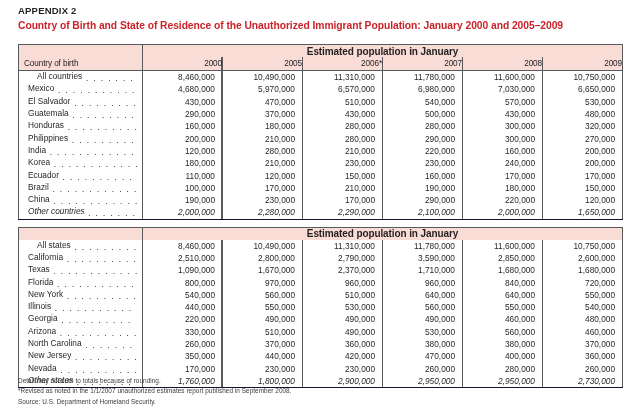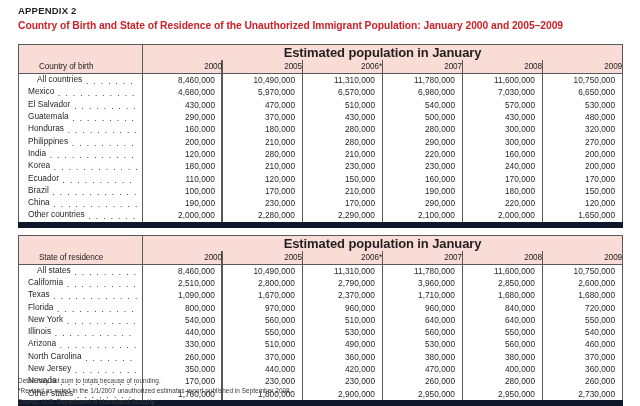--- a/index.html
+++ b/index.html
@@ -73,36 +73,36 @@
   .band-top td.lbl {
     border-left: 1px solid #58595b;
     border-top: 1px solid #58595b;
     border-right: 1px solid #58595b;
   }
   .band-top td.span {
     border-top: 1px solid #58595b;
     border-right: 1px solid #58595b;
     text-align: center;
     font-weight: bold;
-    font-size: 13px;
+    font-size: 10px;
     color: #231f20;
     letter-spacing: -0.1px;
   }
   .hdr-row td {
     height: 13px;
     background: #f8dcd5;
     border-bottom: 1px solid #58595b;
     font-weight: bold;
     font-size: 8.2px;
     letter-spacing: -0.1px;
   }
   .hdr-row td.lbl {
     border-left: 1px solid #58595b;
     border-right: 1px solid #58595b;
-    padding-left: 20px;
+    padding-left: 5px;
     text-align: left;
   }
   .hdr-row td.yr {
     border-right: 1px solid #58595b;
     text-align: right;
   }
   .hdr-row td.yr.first { border-left: none; }
 
   
   .data-row td {
@@ -122,21 +122,21 @@
   .data-row td.num {
     border-right: 1px solid #58595b;
     text-align: right;
     padding-right: 7px;
     white-space: nowrap;
   }
   .data-row.first-data td.lbl .ind {
     padding-left: 9px;
     display: inline-block;
   }
-  .data-row.last-data td { border-bottom: 6px solid #0f172a; }
+  .data-row.last-data td { border-bottom: 1px solid #0f172a; font-style: italic; }
 
   
   .data-row td.num.dbl, .hdr-row td.yr.dbl {
     border-right: 1px solid #58595b;
     box-shadow: inset -3px 0 0 -2px #58595b;
   }
 
   .leader {
     display: inline-block;
     white-space: nowrap;
@@ -307,44 +307,35 @@
             <td class="num">2,000,000</td>
             <td class="num">1,650,000</td>
           </tr>
           <tr class="gap-row">
             <td colspan="7"></td>
           </tr>
           <tr class="band band-top">
             <td class="lbl band"></td>
             <td class="span band" colspan="6">Estimated population in January</td>
           </tr>
-          <tr class="hdr-row">
-            <td class="lbl">State of residence</td>
-            <td class="yr first dbl">2000</td>
-            <td class="yr">2005</td>
-            <td class="yr">2006*</td>
-            <td class="yr">2007</td>
-            <td class="yr">2008</td>
-            <td class="yr">2009</td>
-          </tr>
           <tr class="data-row first-data">
             <td class="lbl"><span class="leader ind">All states</span><span class="dots"> . . . . . . . . . </span></td>
             <td class="num dbl">8,460,000</td>
             <td class="num">10,490,000</td>
             <td class="num">11,310,000</td>
             <td class="num">11,780,000</td>
             <td class="num">11,600,000</td>
             <td class="num">10,750,000</td>
           </tr>
           <tr class="data-row">
             <td class="lbl"><span class="leader">California</span><span class="dots"> . . . . . . . . . . </span></td>
             <td class="num dbl">2,510,000</td>
             <td class="num">2,800,000</td>
             <td class="num">2,790,000</td>
-            <td class="num">3,960,000</td>
+            <td class="num">3,590,000</td>
             <td class="num">2,850,000</td>
             <td class="num">2,600,000</td>
           </tr>
           <tr class="data-row">
             <td class="lbl"><span class="leader">Texas</span><span class="dots"> . . . . . . . . . . . . </span></td>
             <td class="num dbl">1,090,000</td>
             <td class="num">1,670,000</td>
             <td class="num">2,370,000</td>
             <td class="num">1,710,000</td>
             <td class="num">1,680,000</td>
@@ -369,20 +360,29 @@
             <td class="num">550,000</td>
           </tr>
           <tr class="data-row">
             <td class="lbl"><span class="leader">Illinois</span><span class="dots"> . . . . . . . . . . . </span></td>
             <td class="num dbl">440,000</td>
             <td class="num">550,000</td>
             <td class="num">530,000</td>
             <td class="num">560,000</td>
             <td class="num">550,000</td>
             <td class="num">540,000</td>
+          </tr>
+          <tr class="data-row">
+            <td class="lbl"><span class="leader">Georgia</span><span class="dots"> . . . . . . . . . . </span></td>
+            <td class="num dbl">220,000</td>
+            <td class="num">490,000</td>
+            <td class="num">490,000</td>
+            <td class="num">490,000</td>
+            <td class="num">460,000</td>
+            <td class="num">480,000</td>
           </tr>
           <tr class="data-row">
             <td class="lbl"><span class="leader">Arizona</span><span class="dots"> . . . . . . . . . . . </span></td>
             <td class="num dbl">330,000</td>
             <td class="num">510,000</td>
             <td class="num">490,000</td>
             <td class="num">530,000</td>
             <td class="num">560,000</td>
             <td class="num">460,000</td>
           </tr>

